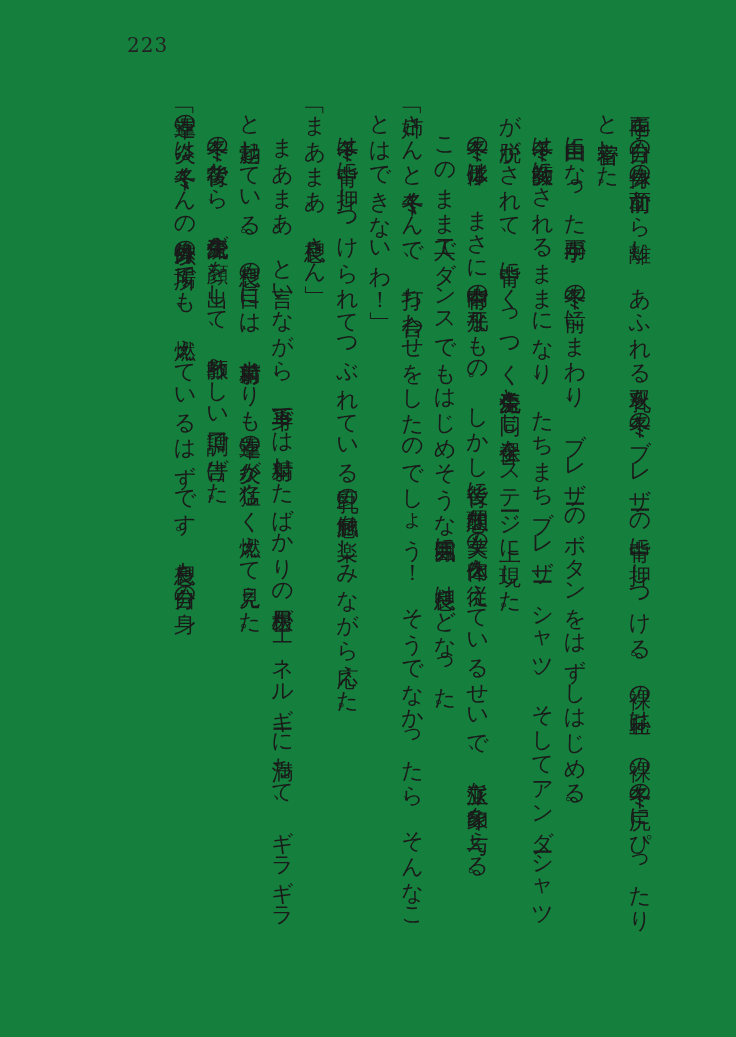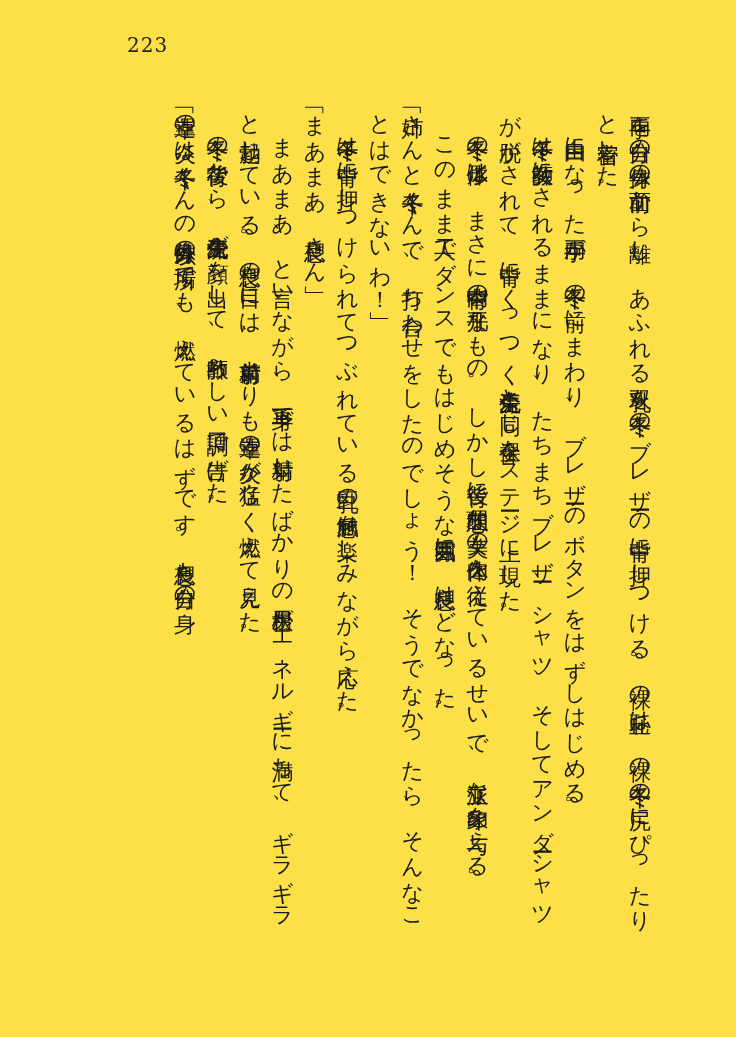--- a/index.html
+++ b/index.html
@@ -4,21 +4,21 @@
 <style>
   html, body {
     margin: 0;
     padding: 0;
     background: #ffffff;
   }
   .page {
     position: relative;
     width: 736px;
     height: 1037px;
-    background: #fde047;
+    background: #15803d;
     overflow: hidden;
     font-family: "DejaVu Serif", "Liberation Serif", serif;
     color: #1a1a1a;
   }
   .page-number {
     position: absolute;
     top: 33px;
     left: 127px;
     font-size: 20px;
     letter-spacing: 1px;

